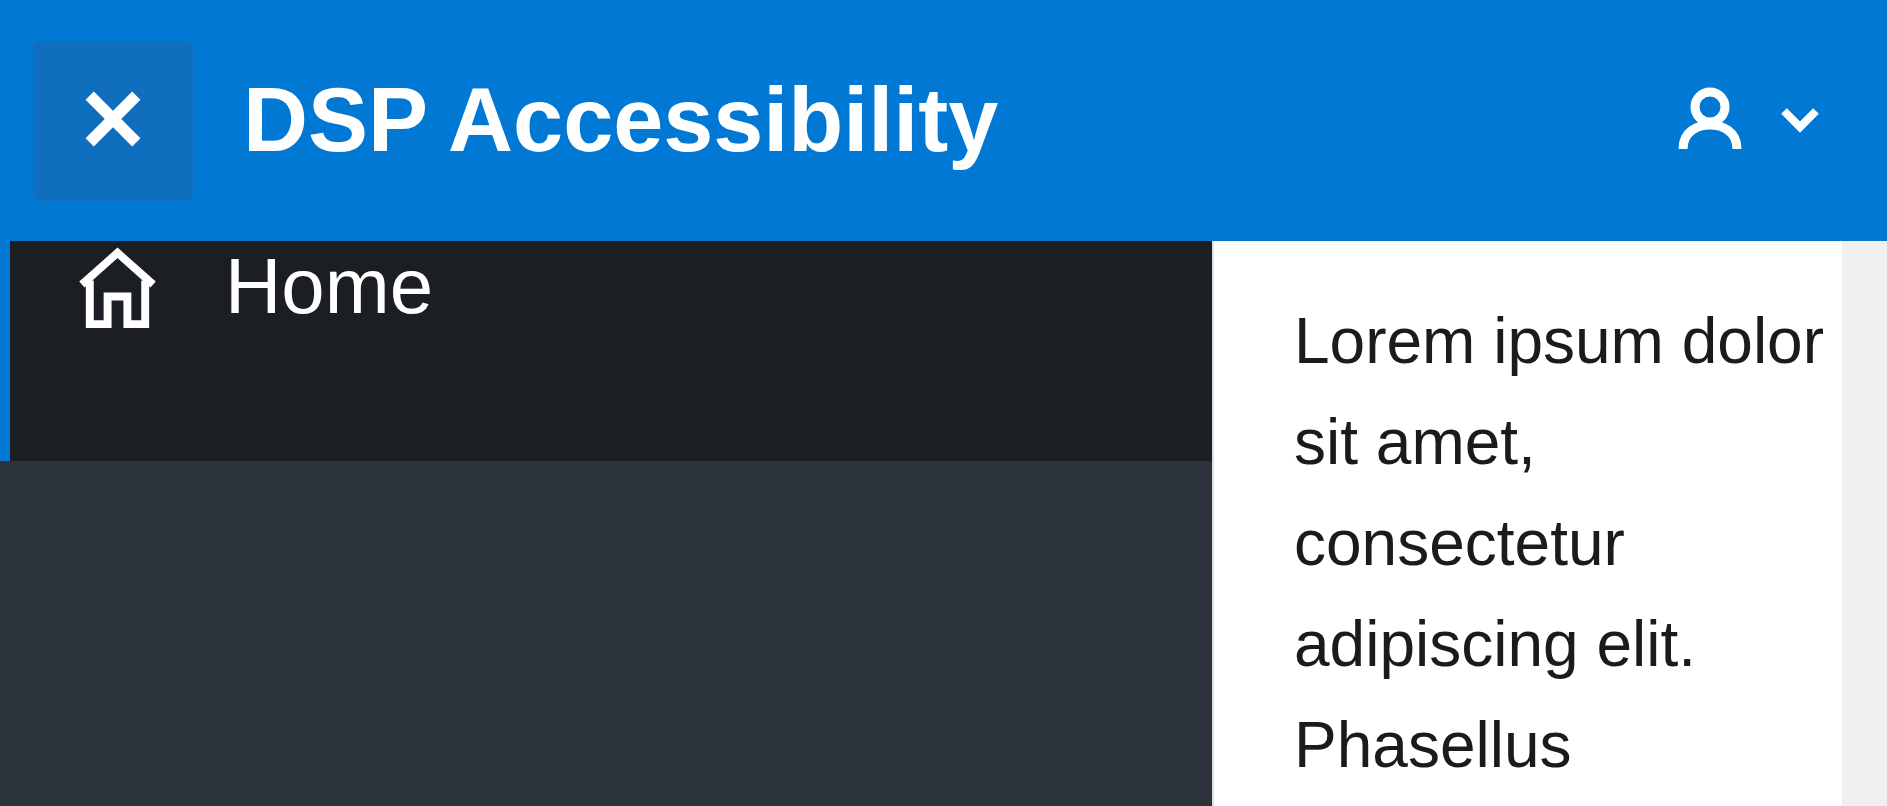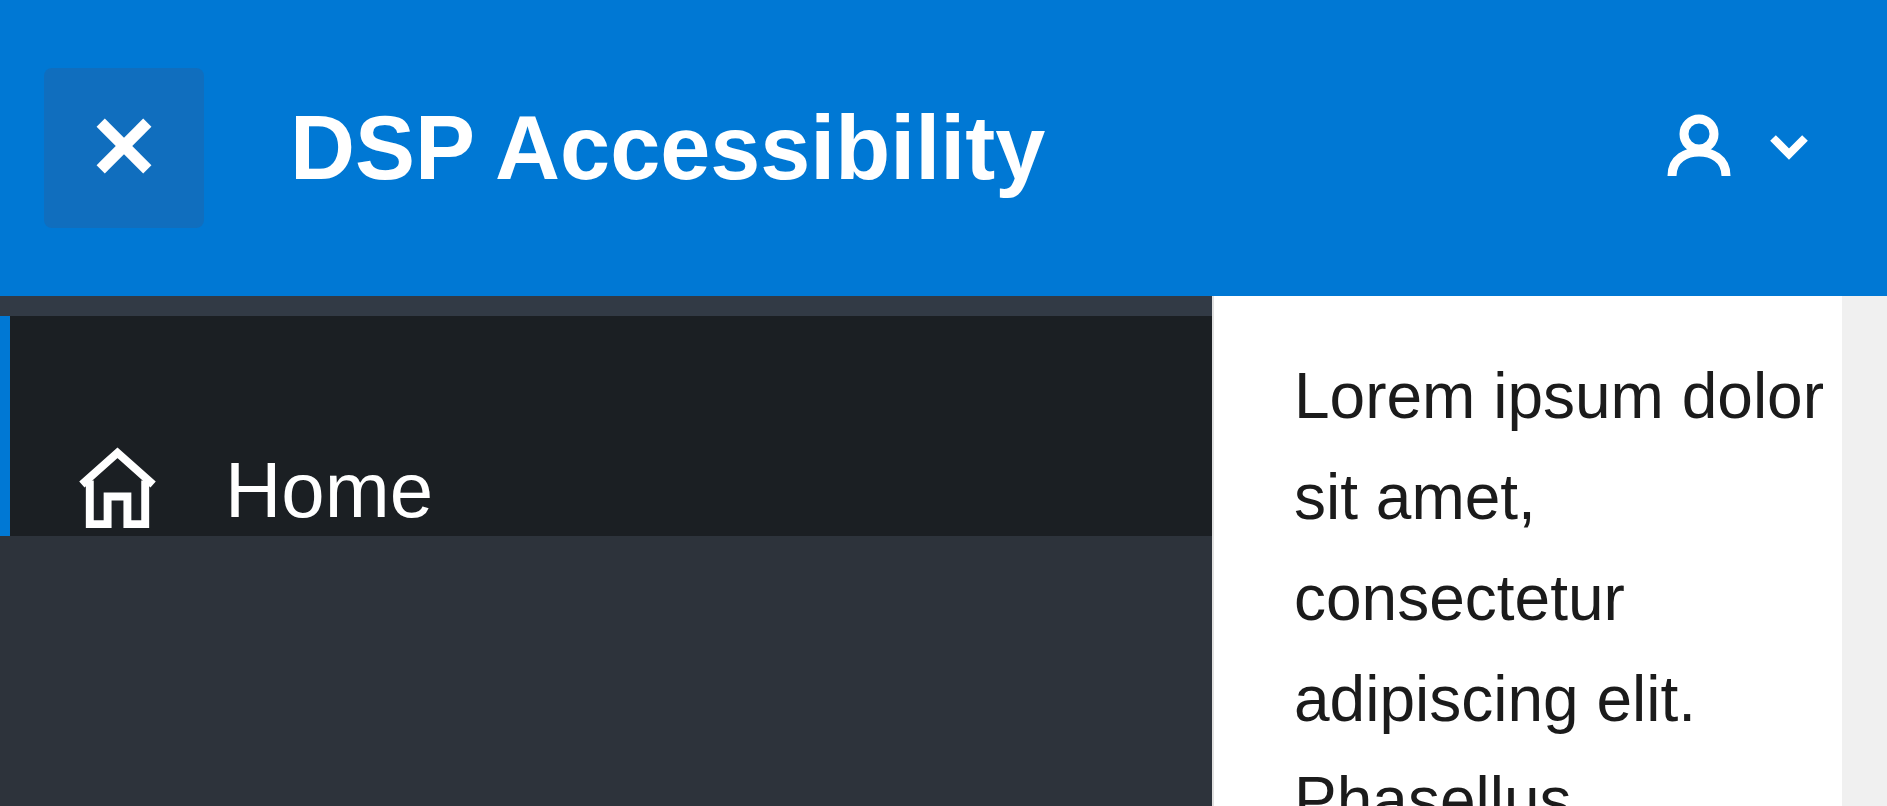--- a/index.html
+++ b/index.html
@@ -9,26 +9,25 @@
     }
     body {
       font-family: 'Segoe UI', Tahoma, Geneva, Verdana, sans-serif;
       width: 1887px;
       height: 806px;
       overflow: hidden;
       background: #ffffff;
     }
     .header {
       background-color: #0078d4;
-      height: 296px;
+      height: 241px;
       display: flex;
       align-items: center;
-      padding: 0 44px;
+      padding: 0 33px;
       position: relative;
-      gap: 36px;
     }
     .close-btn {
       width: 160px;
       height: 160px;
       background-color: #106ebe;
       border-radius: 8px;
       display: flex;
       align-items: center;
       justify-content: center;
       cursor: pointer;
@@ -72,27 +71,26 @@
       height: calc(100% - 232px);
     }
     .sidebar {
       width: 1212px;
       background-color: #323a45;
       display: flex;
       flex-direction: column;
     }
     .nav-item {
       display: flex;
-      align-items: flex-end;
+      align-items: flex-start;
       height: 220px;
       padding: 0 60px;
       background-color: #1b1f23;
       border-left: 10px solid #0078d4;
       cursor: pointer;
-      margin-top: 20px;
     }
     .nav-item-icon {
       width: 95px;
       height: 95px;
       margin-right: 60px;
     }
     .nav-item-icon svg {
       width: 100%;
       height: 100%;
       stroke: #ffffff;

